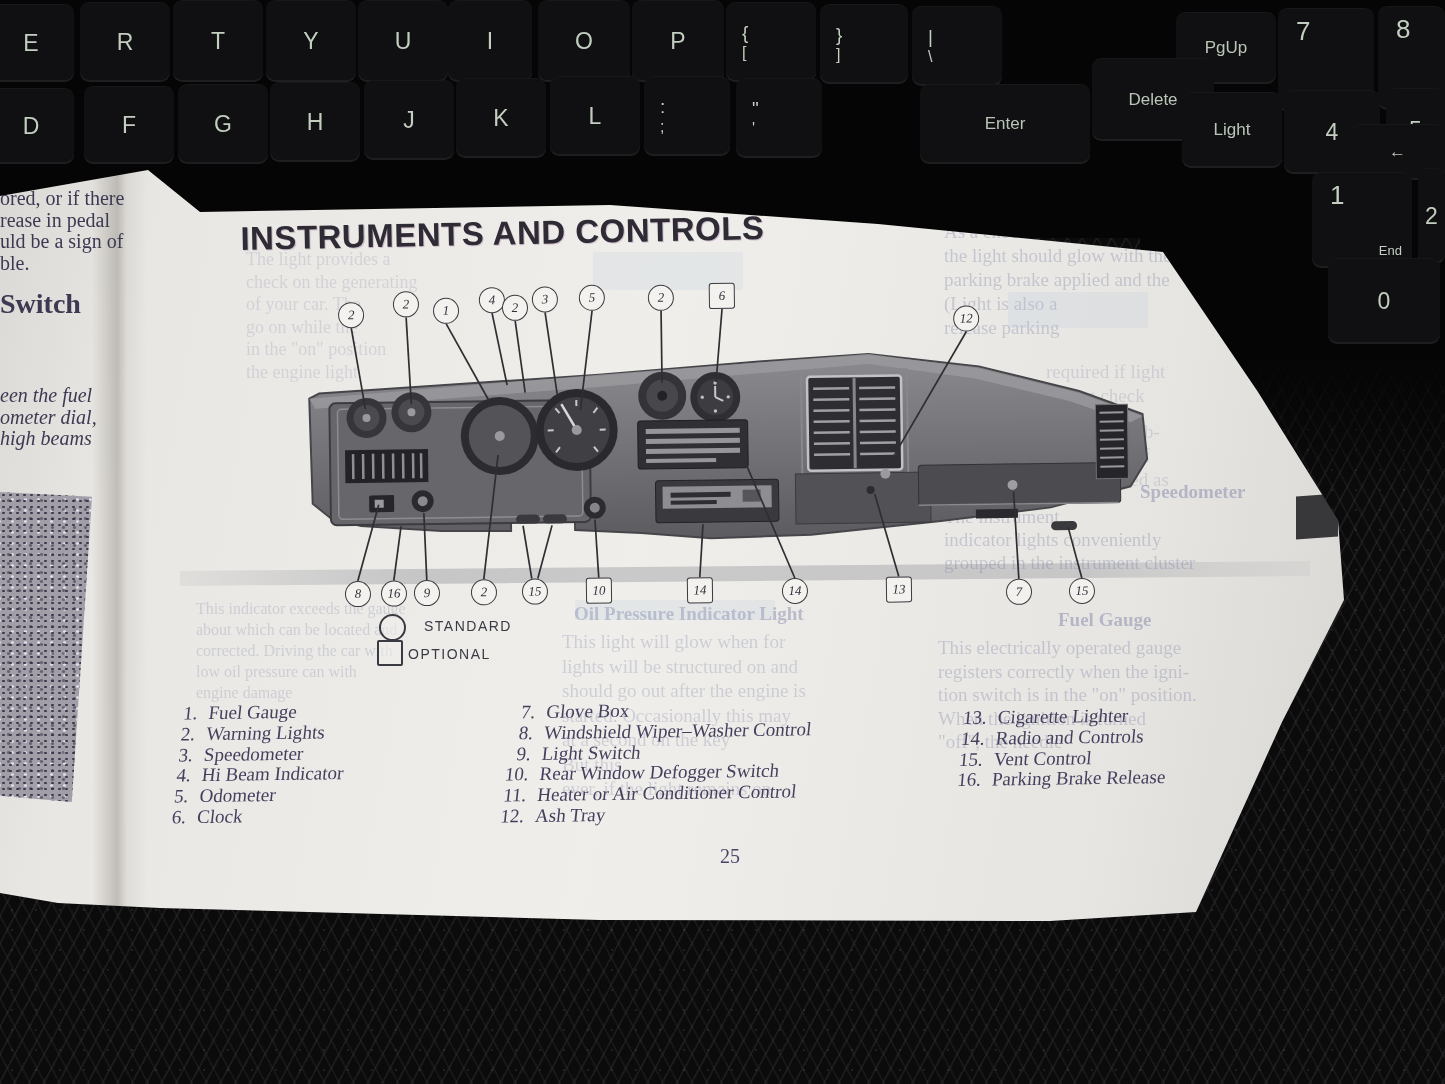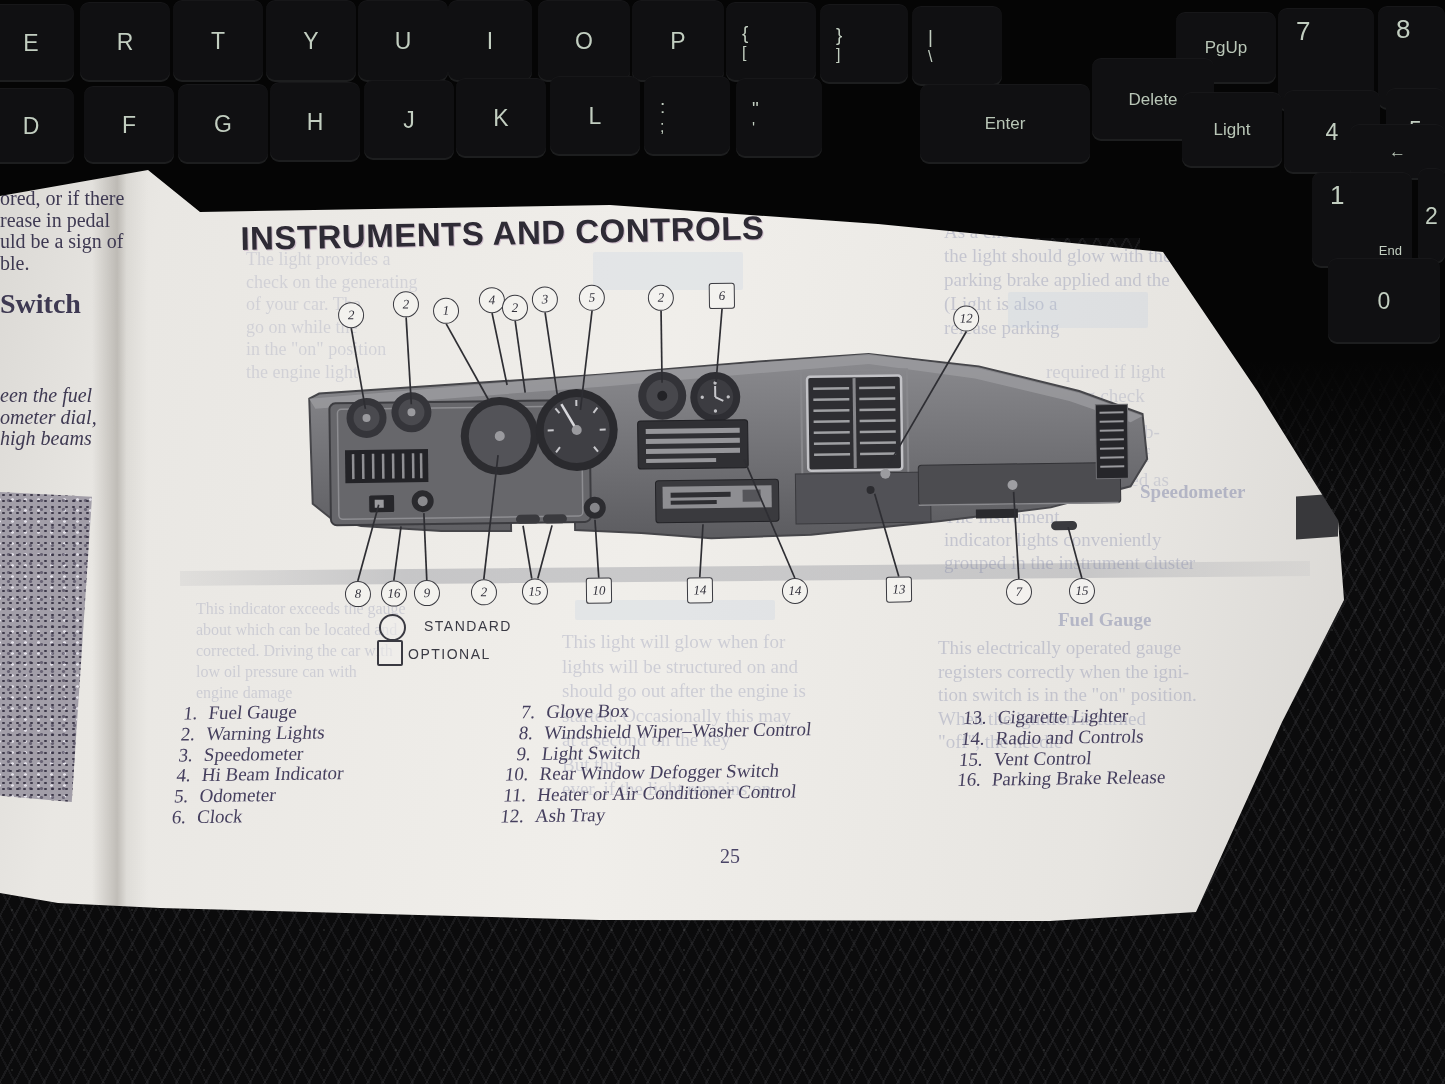--- a/index.html
+++ b/index.html
@@ -213,20 +213,21 @@
 check on the generating
 of your car. The
 go on while the
 in the "on" position
 the engine light</div>
   <div class="ghost" style="left:196px;top:598px;width:260px;font-size:16px;line-height:21px;opacity:.24">This indicator exceeds the gauge
 about which can be located and
 corrected. Driving the car with
 low oil pressure can with
 engine damage</div>
+  <div class="ghost h" style="left:574px;top:602px;width:330px;opacity:.4">Oil Pressure Indicator Light</div>
   <div class="ghost" style="left:562px;top:630px;width:340px;line-height:24.5px;opacity:.26">This light will glow when for
 lights will be structured on and
 should go out after the engine is
 started. Occasionally this may
 at a second on the key
 But this
 ever, if the light remains on</div>
   <div class="ghost" style="left:944px;top:220px;width:310px;opacity:.3">As a check on bulb condition
 the light should glow with the
 parking brake applied and the

